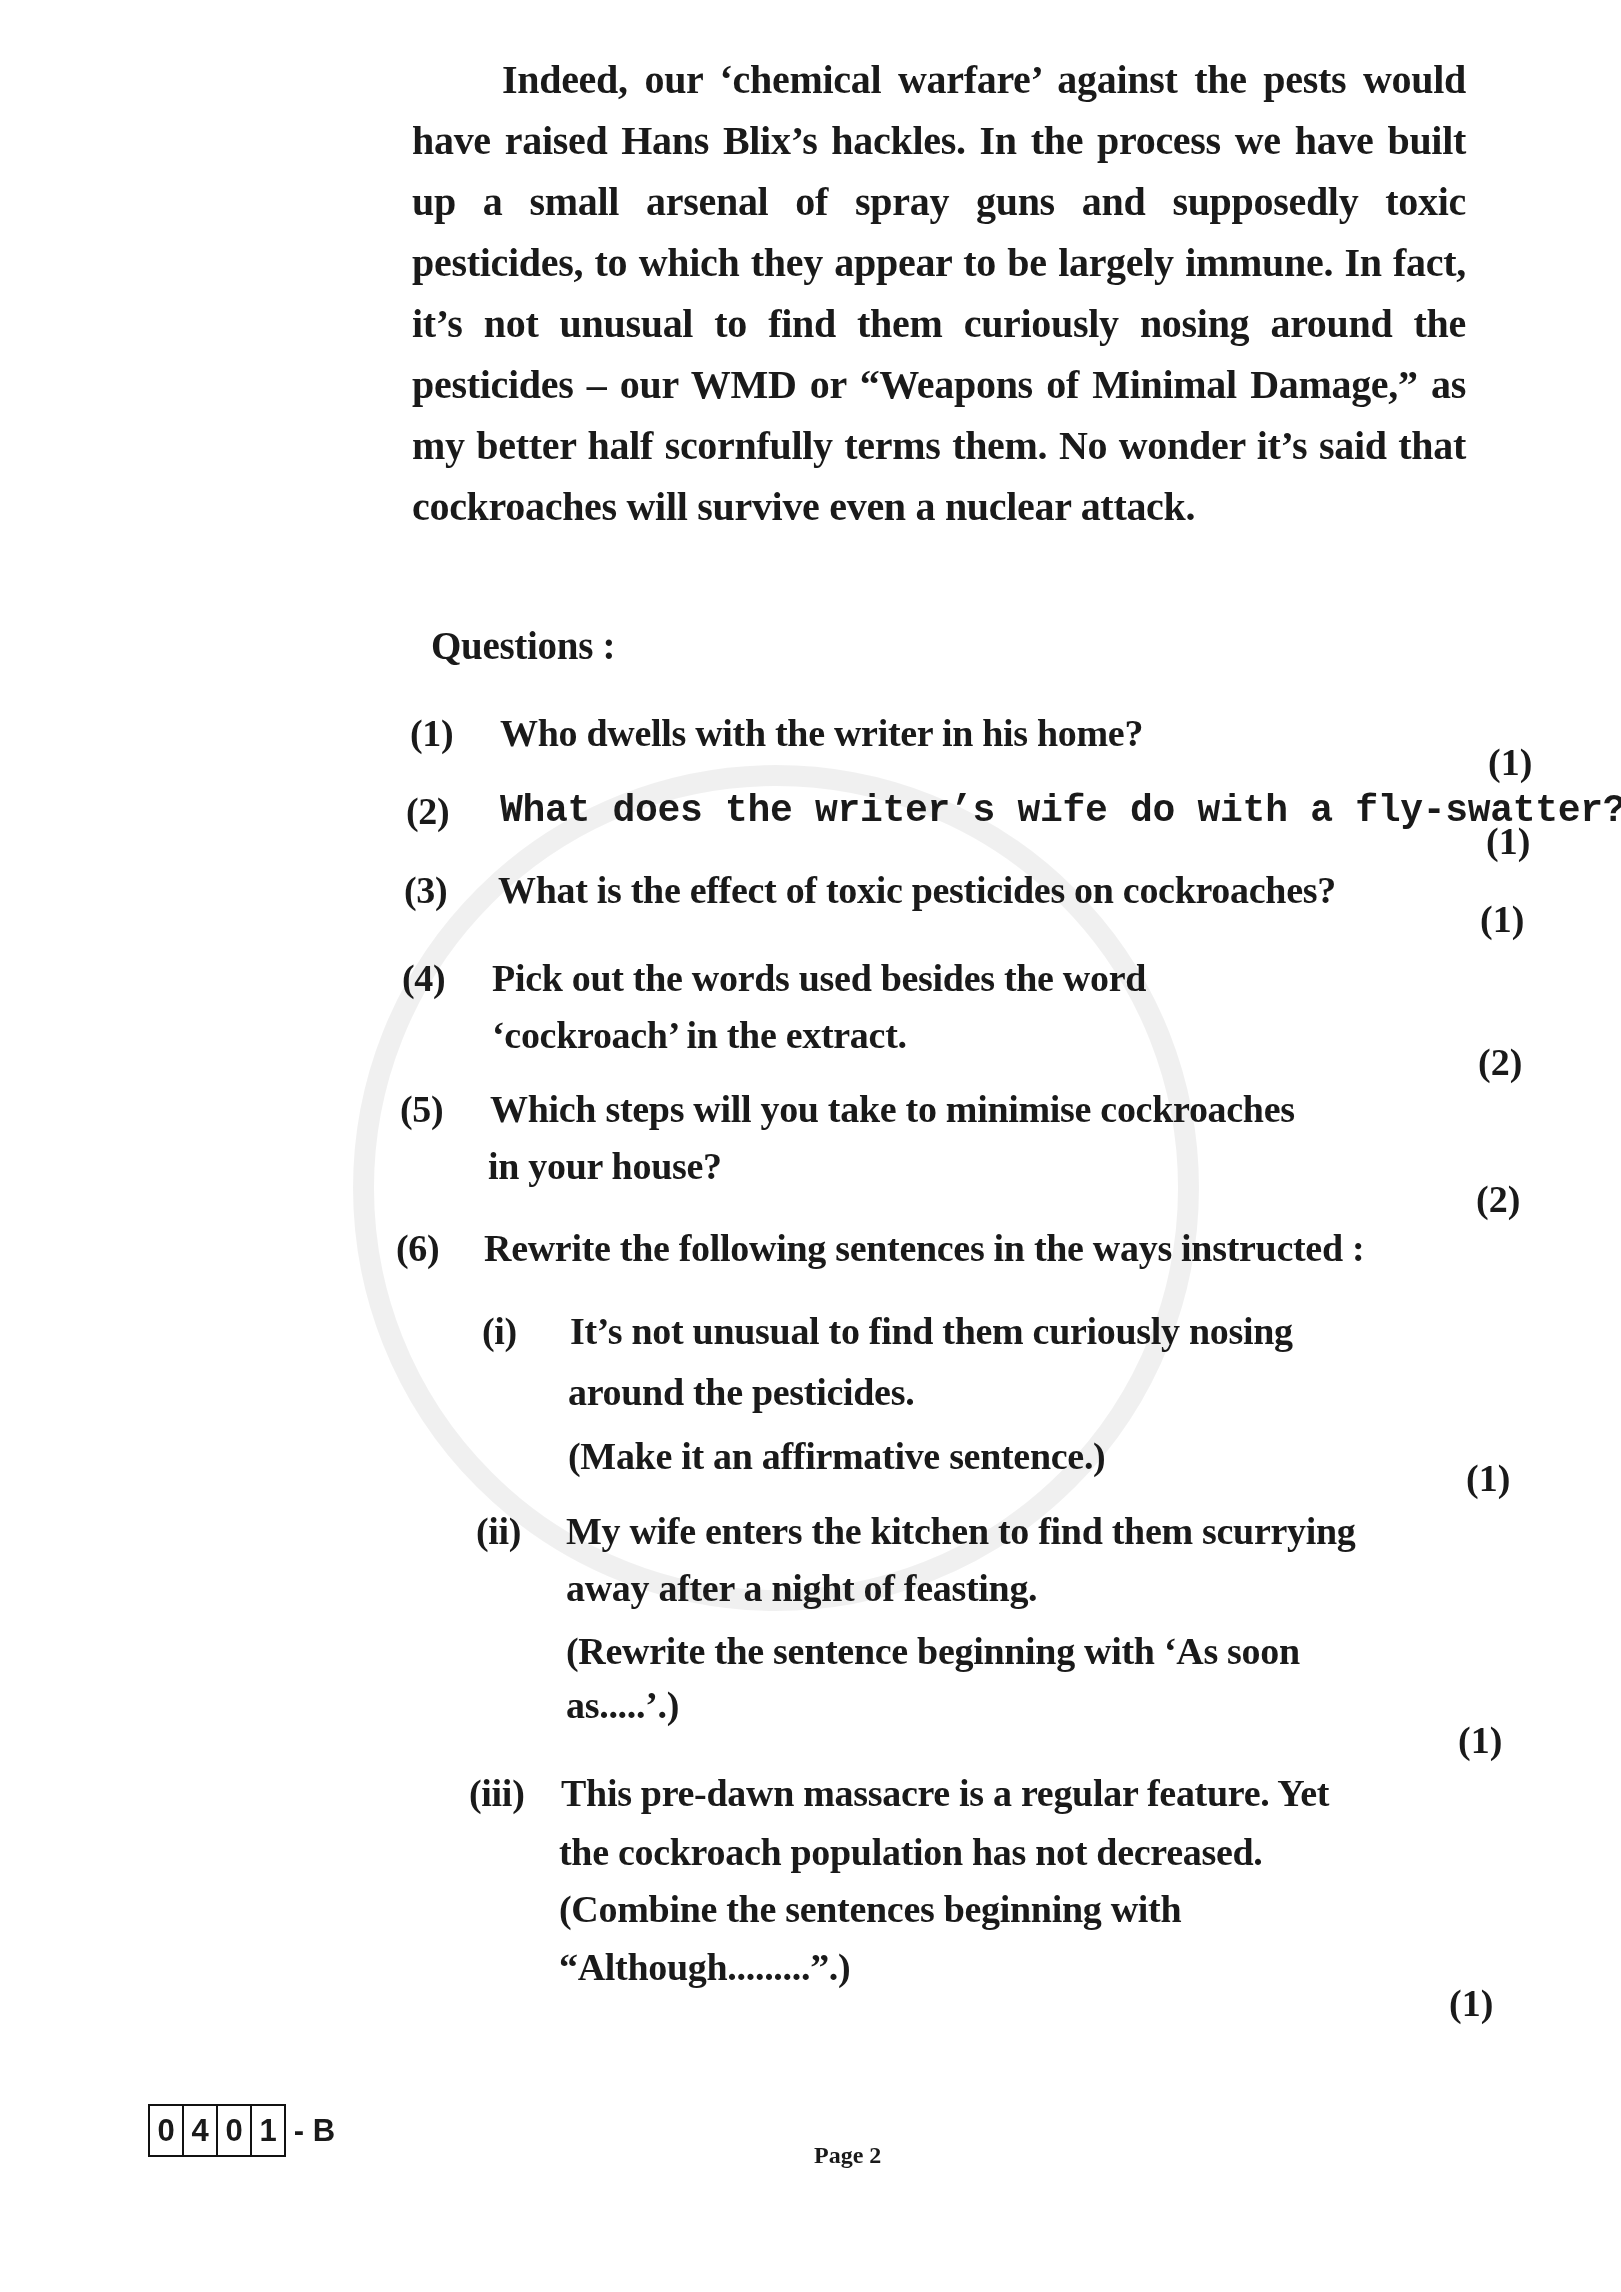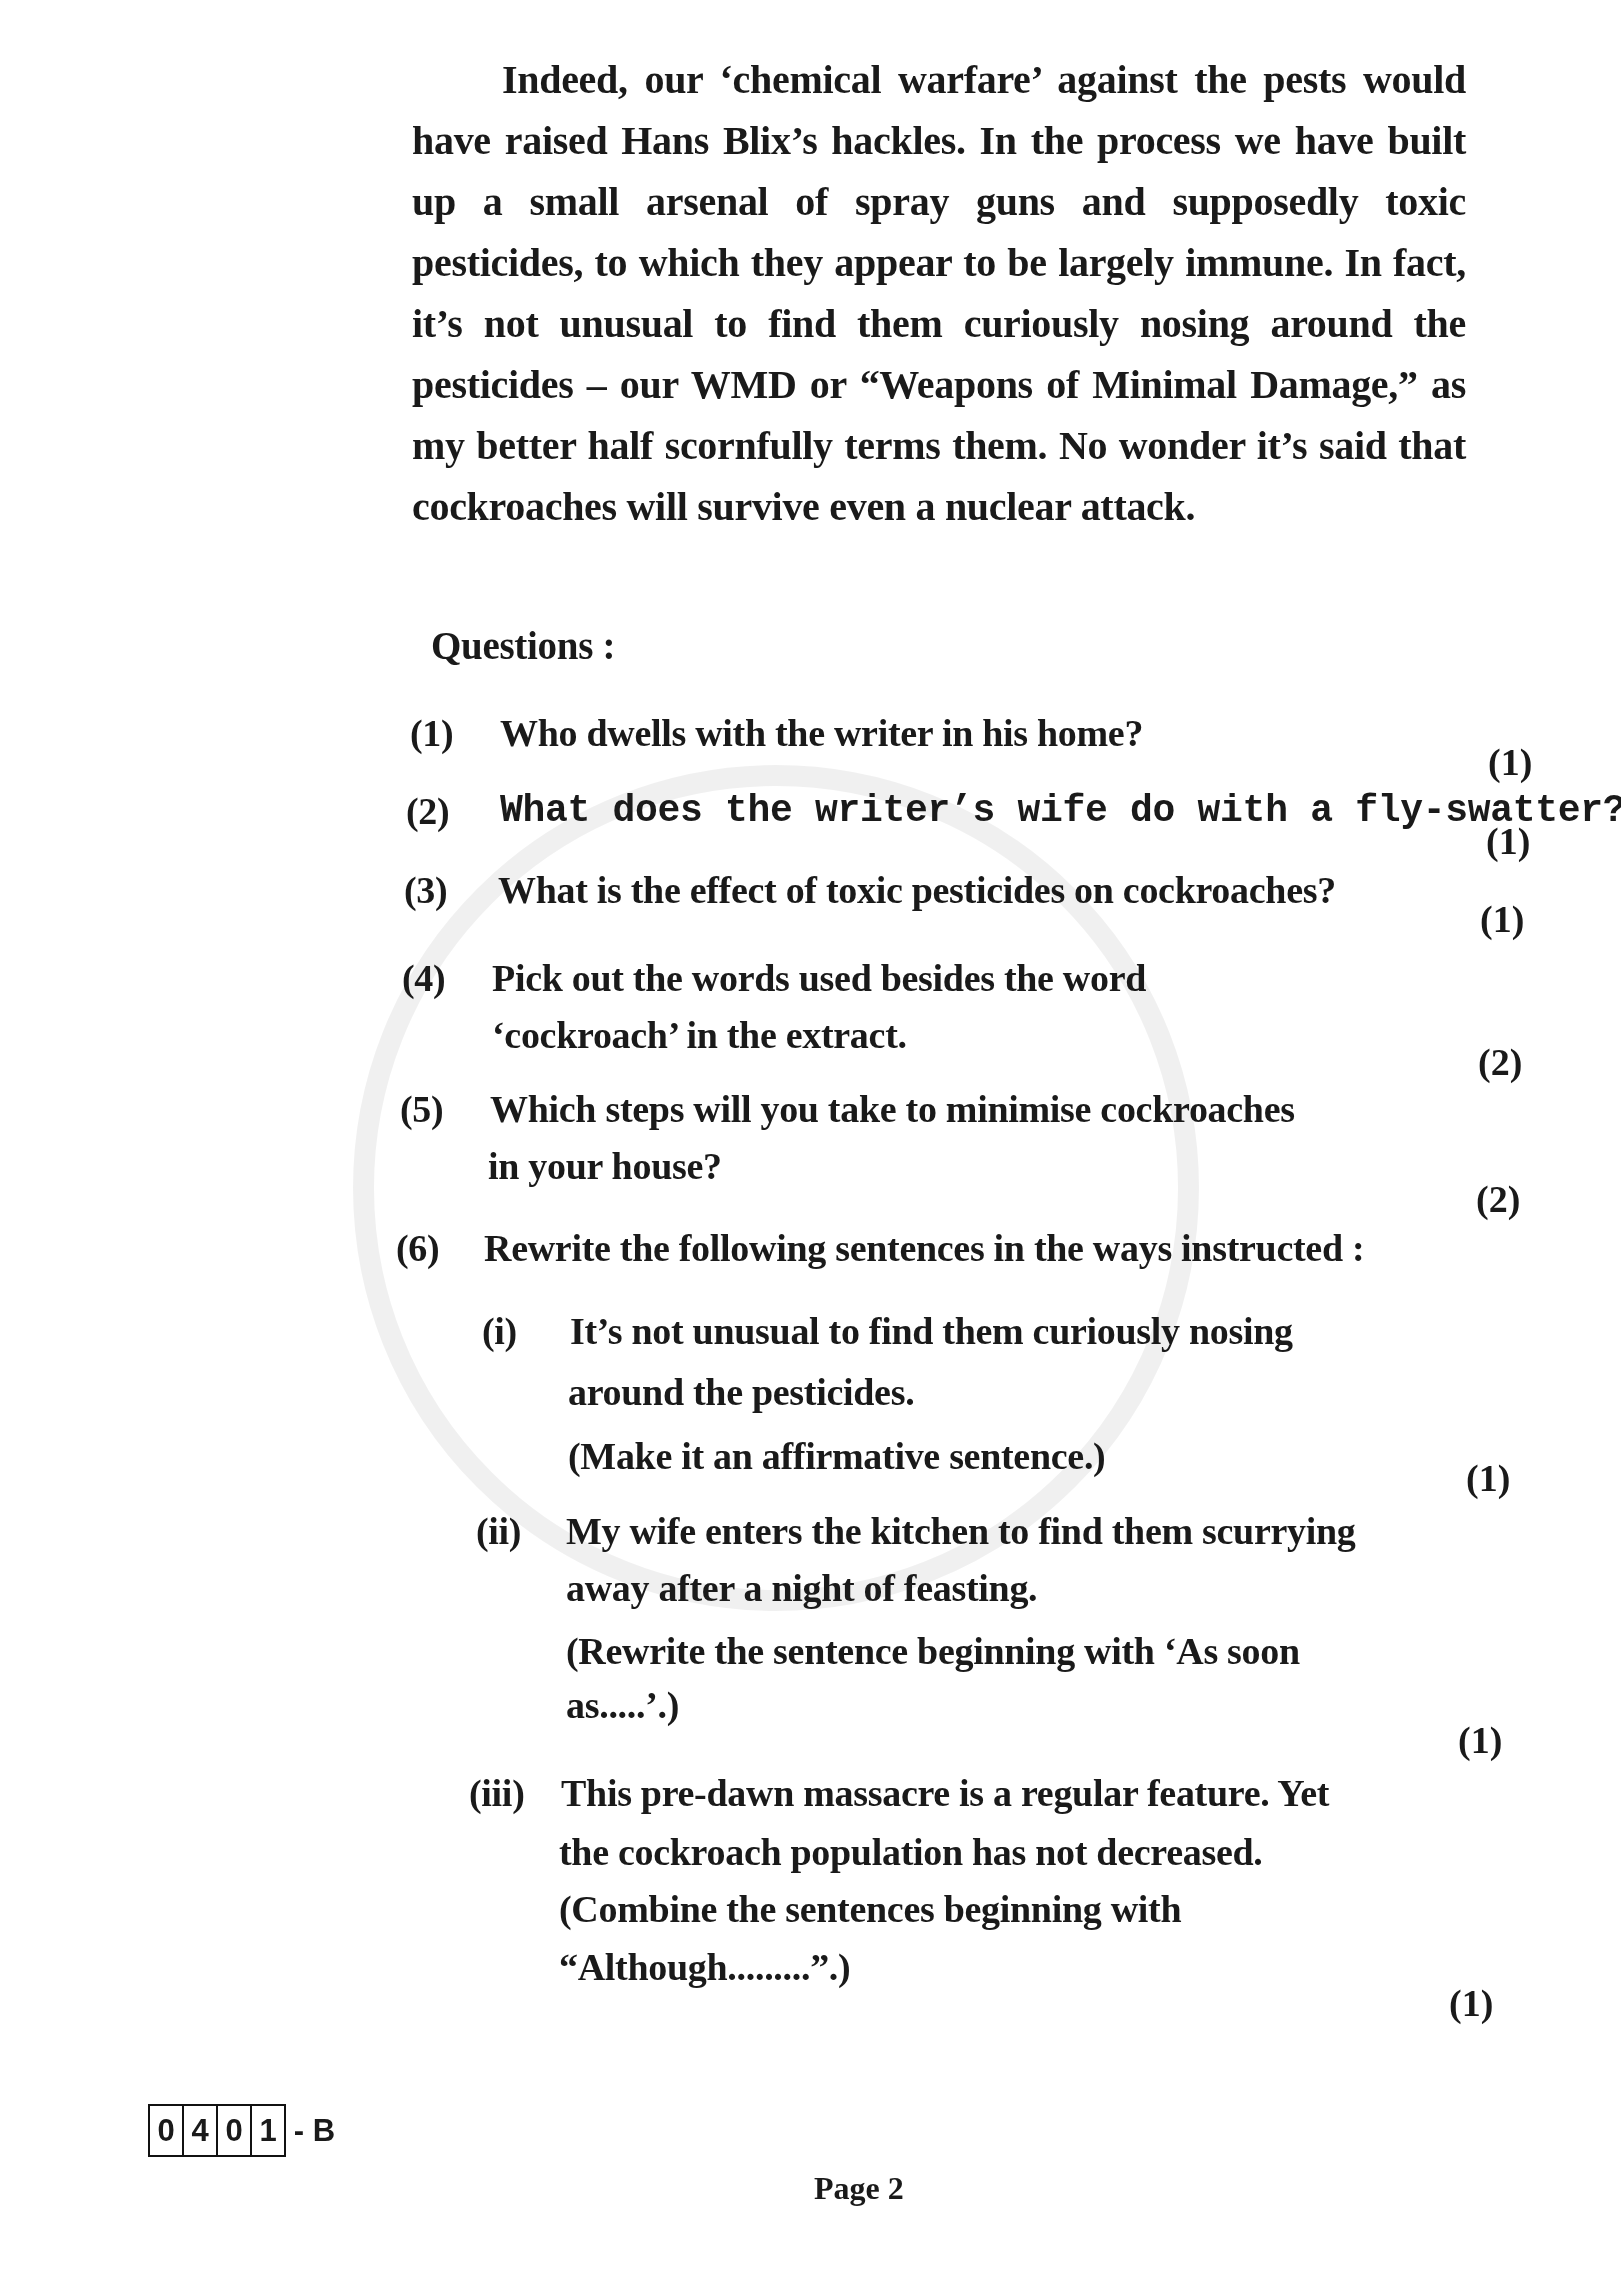--- a/index.html
+++ b/index.html
@@ -113,23 +113,22 @@
     .code-suffix {
       margin-left: 7.8px;
       font-size: 31px;
       font-weight: 700;
       font-family: "Liberation Sans", "DejaVu Sans", sans-serif;
     }
     .page-num {
       position: absolute;
       left: 814px;
       top: 2142px;
-      font-size: 32px;
-      font-weight: 700;
-      margin-top: 28px;
+      font-size: 24px;
+      font-weight: 700;
     }
     .watermark {
       position: absolute;
       left: 353px;
       top: 765px;
       width: 804px;
       height: 804px;
       border-radius: 50%;
       border: 21.6px solid rgba(0,0,0,0.06);
       pointer-events: none;

